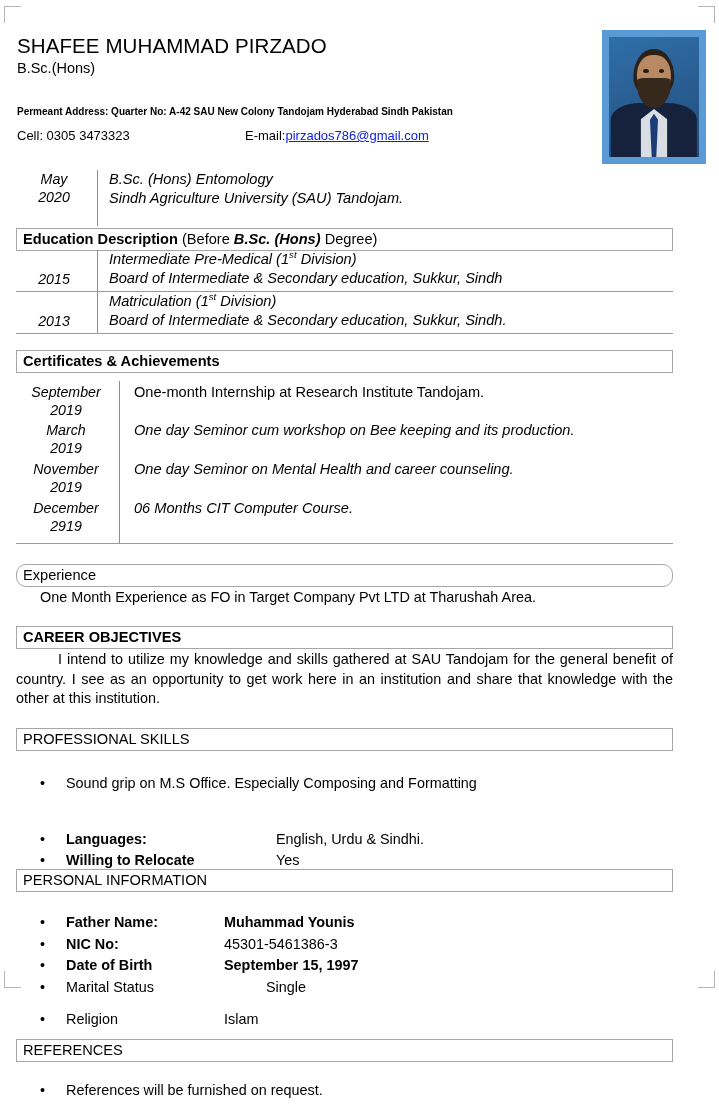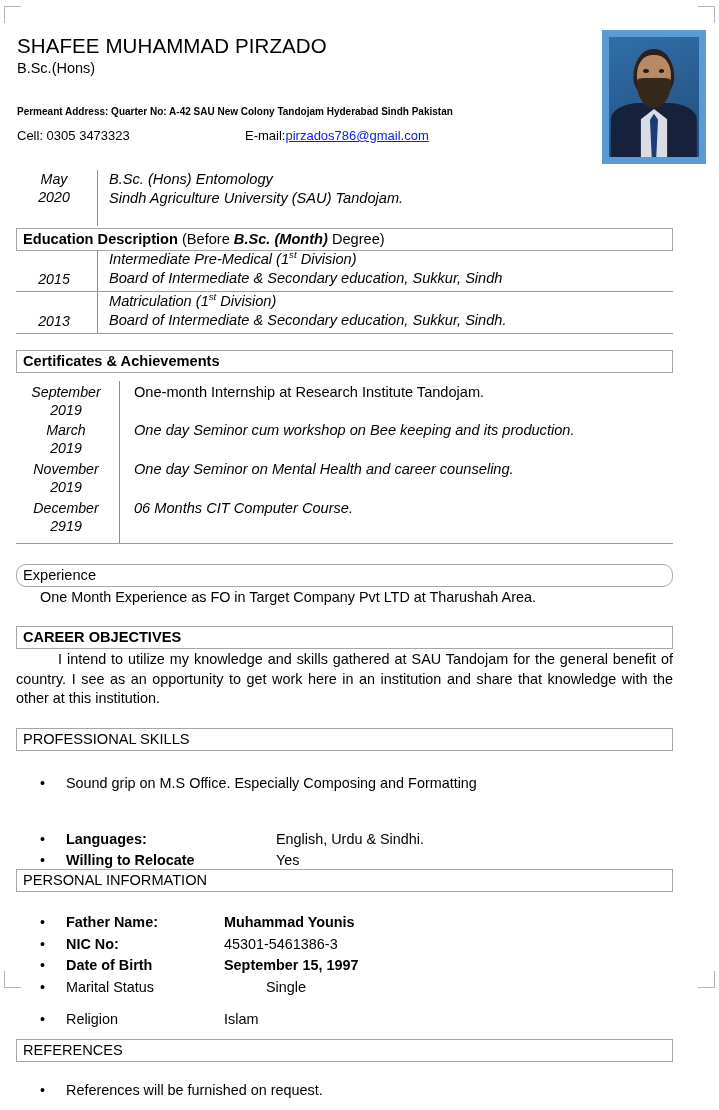--- a/index.html
+++ b/index.html
@@ -266,21 +266,21 @@
       <div>May</div>
       <div>2020</div>
     </div>
     <div class="col-body" style="top:0;">
       <div>B.Sc. (Hons) Entomology</div>
       <div>Sindh Agriculture University (SAU) Tandojam.</div>
     </div>
   </div>
 
   <div class="sec-box" style="top:228px;">
-    <span class="b">Education Description</span><span> (Before </span><span class="b" style="font-style:italic;">B.Sc. (Month)</span><span> Degree)</span>
+    <span class="b">Education Description</span><span> (Before </span><span class="b" style="font-style:italic;">B.Sc. (Hons)</span><span> Degree)</span>
   </div>
 
   <div class="tbl" style="top:250px; height:84px;">
     <div class="vline"></div>
     <div class="hline" style="top:41px;"></div>
     <div class="hline" style="top:83px;"></div>
 
     <div class="col-date" style="top:20px;">
       <span>2015</span>
     </div>

